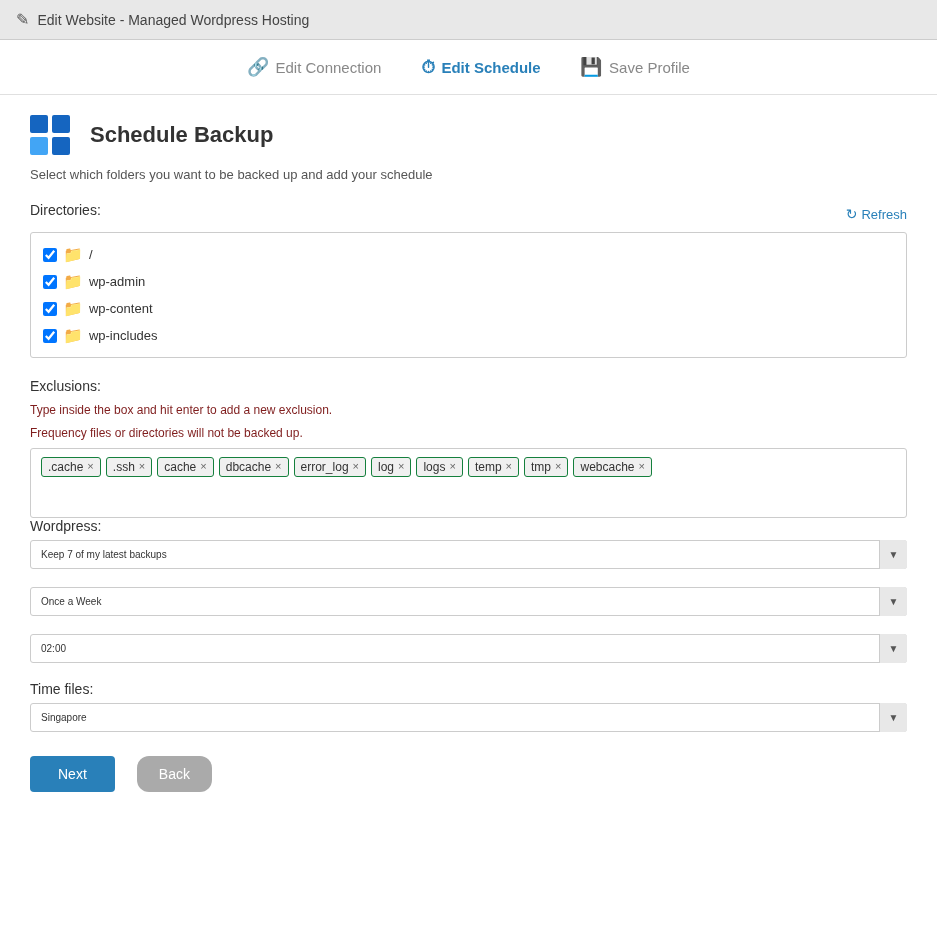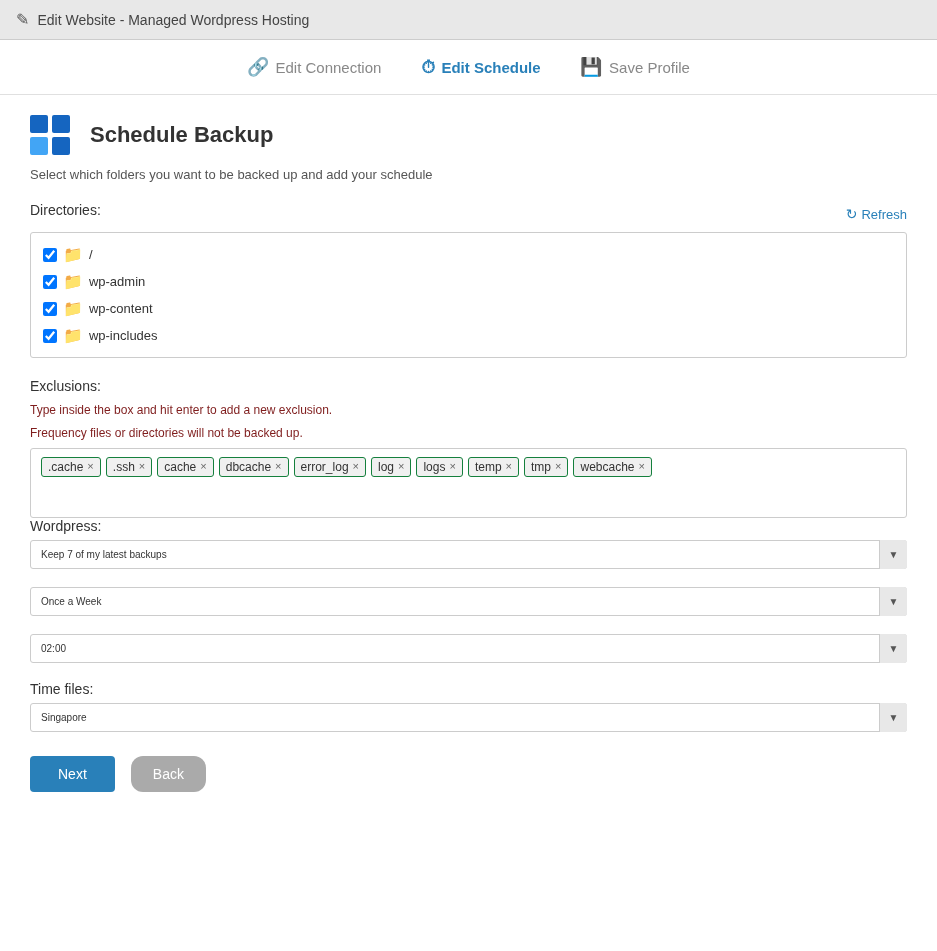--- a/index.html
+++ b/index.html
@@ -192,21 +192,21 @@
       border-radius: 0 3px 3px 0;
       display: flex;
       align-items: center;
       justify-content: center;
       pointer-events: none;
       font-size: 10px;
       color: #555;
     }
     .buttons-row {
       display: flex;
-      gap: 16px;
+      gap: 22px;
       margin-top: 24px;
     }
     .btn-next {
       background: #2980b9;
       color: #fff;
       border: none;
       border-radius: 4px;
       padding: 10px 28px;
       font-size: 14px;
       cursor: pointer;

